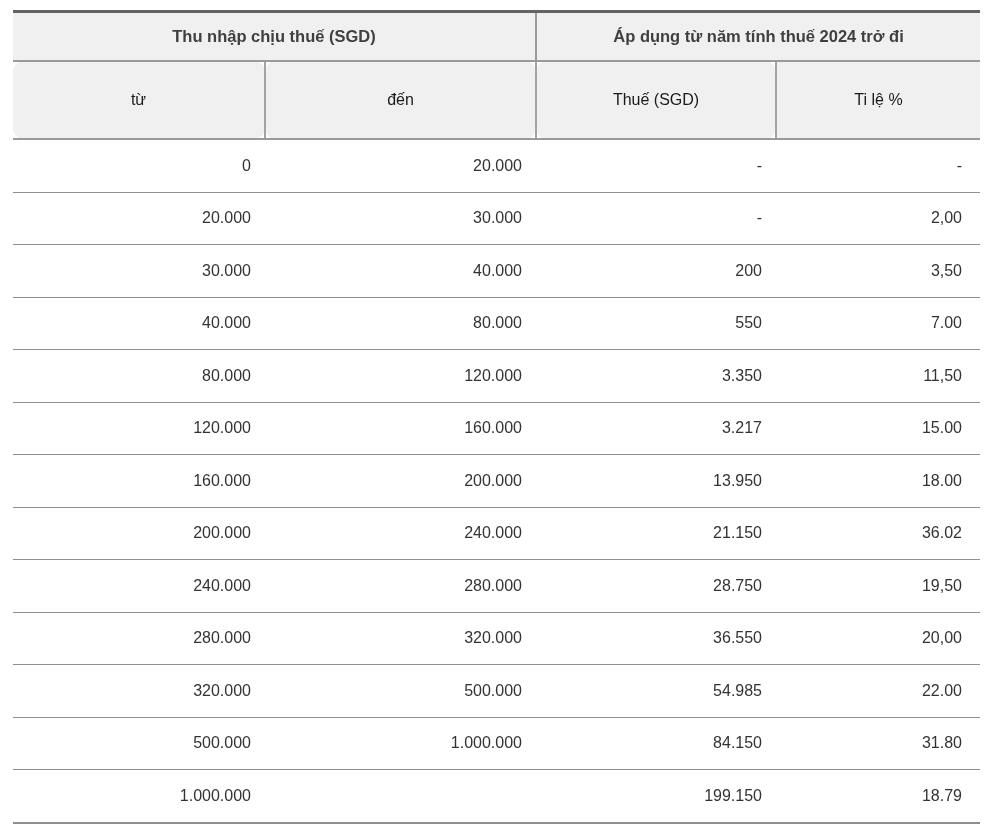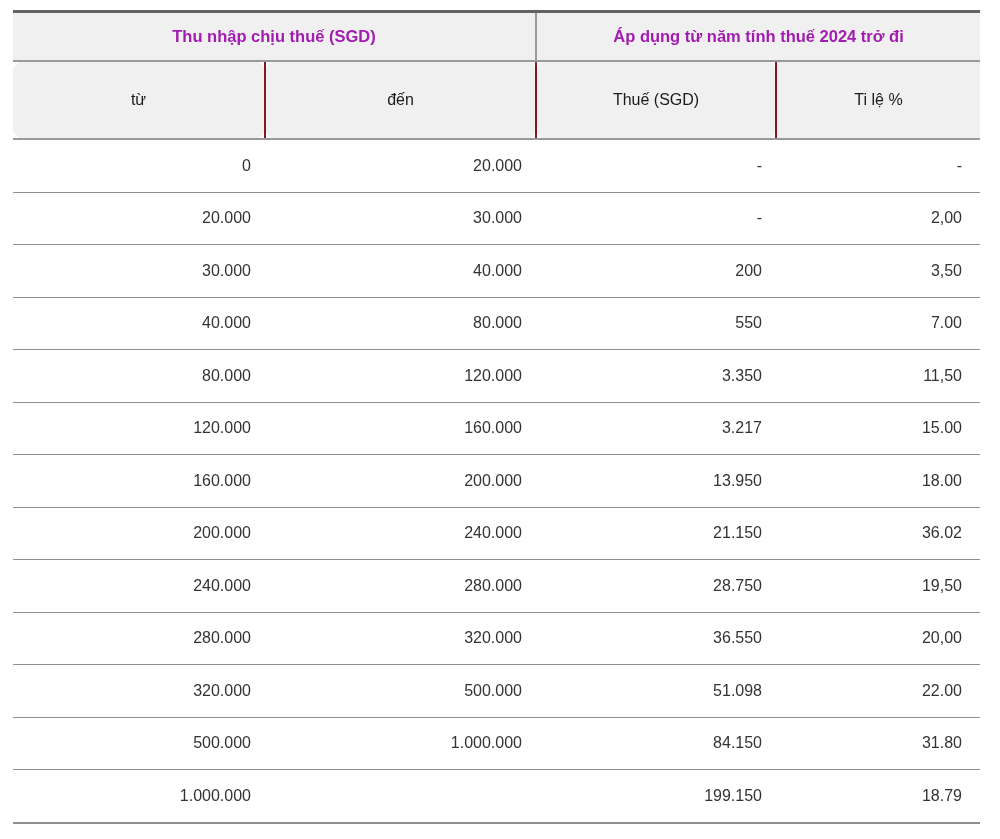--- a/index.html
+++ b/index.html
@@ -24,40 +24,40 @@
   col.c-to   { width: 271px; }
   col.c-tax  { width: 240px; }
   col.c-rate { width: 204px; }
 
   tr.group-row th {
     background: #f0f0f1;
     border-top: 3px solid #636363;
     border-bottom: 2px solid #9a9a9a;
     font-weight: bold;
     font-size: 16.5px;
-    color: #a21caf;
+    color: #404040;
     height: 47px;
     text-align: center;
     vertical-align: middle;
     padding: 0;
   }
   th.gh-left { border-right: 2px solid #9a9a9a; }
 
   tr.sub-row th {
     background: #f0f0f1;
     border-bottom: 2px solid #9a9a9a;
     font-weight: normal;
     font-size: 16px;
     color: #1a1a1a;
     height: 76px;
     text-align: center;
     vertical-align: middle;
     padding: 0;
   }
-  th.sh-divider { border-right: 2px solid #7f1d1d; border-radius: 11px; }
+  th.sh-divider { border-right: 2px solid #a3a3a3; border-radius: 11px; }
 
   tbody td {
     border-bottom: 1px solid #8f8f8f;
     height: 51.5px;
     text-align: right;
     vertical-align: middle;
     font-size: 16px;
     color: #333333;
     padding: 0 14px 0 0;
     background: #ffffff;
@@ -147,21 +147,21 @@
         </tr>
         <tr>
           <td class="cell-from">280.000</td>
           <td class="cell-to">320.000</td>
           <td class="cell-tax">36.550</td>
           <td class="cell-rate">20,00</td>
         </tr>
         <tr>
           <td class="cell-from">320.000</td>
           <td class="cell-to">500.000</td>
-          <td class="cell-tax">51.098</td>
+          <td class="cell-tax">54.985</td>
           <td class="cell-rate">22.00</td>
         </tr>
         <tr>
           <td class="cell-from">500.000</td>
           <td class="cell-to">1.000.000</td>
           <td class="cell-tax">84.150</td>
           <td class="cell-rate">31.80</td>
         </tr>
         <tr>
           <td class="cell-from">1.000.000</td>

